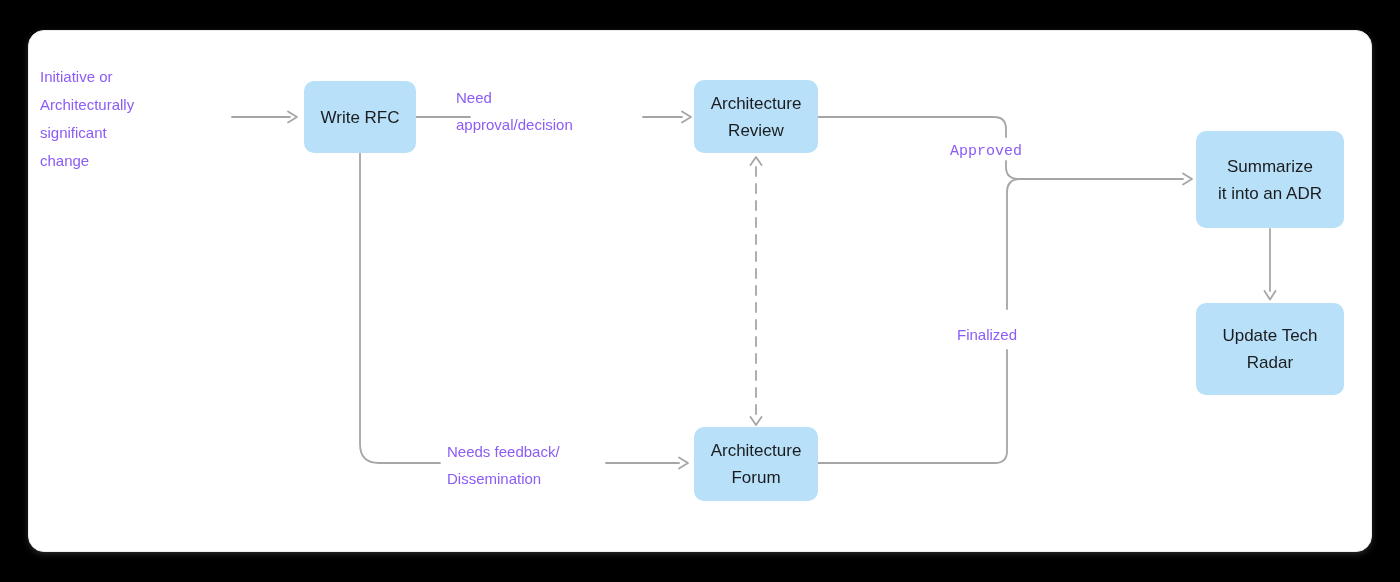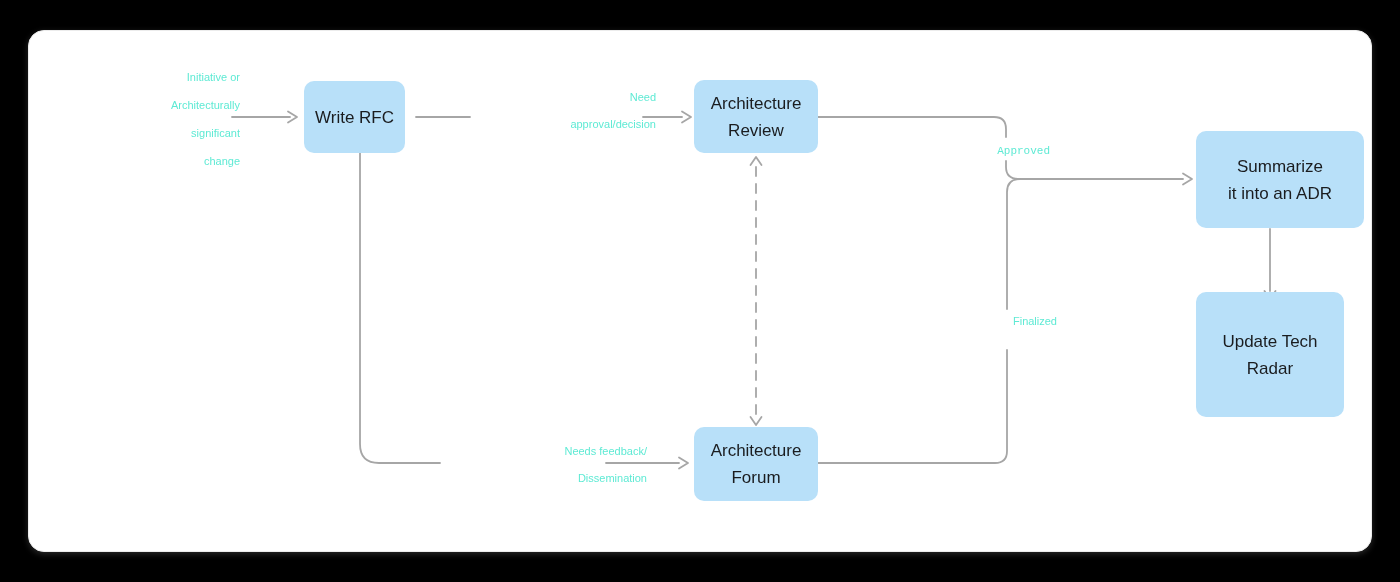--- a/index.html
+++ b/index.html
@@ -40,36 +40,36 @@
     align-items: center;
     justify-content: center;
     text-align: center;
     color: #1a1c1f;
     font-size: 17px;
     line-height: 27px;
     white-space: pre-line;
   }
   .flow-label {
     position: absolute;
-    text-align: right;
-    color: #5eead4;
-    font-size: 11px;
+    text-align: left;
+    color: #8b5cf6;
+    font-size: 15px;
     line-height: 27px;
     white-space: pre-line;
   }
-  #node-write-rfc        { left: 304px;  top: 81px;  width: 101px; height: 72px; }
+  #node-write-rfc        { left: 304px;  top: 81px;  width: 112px; height: 72px; }
   #node-arch-review      { left: 694px;  top: 80px;  width: 124px; height: 73px; }
   #node-arch-forum       { left: 694px;  top: 427px; width: 124px; height: 74px; }
-  #node-summarize-adr    { left: 1196px; top: 131px; width: 168px; height: 97px; }
-  #node-update-tech      { left: 1196px; top: 292px; width: 148px; height: 125px; }
+  #node-summarize-adr    { left: 1196px; top: 131px; width: 148px; height: 97px; }
+  #node-update-tech      { left: 1196px; top: 303px; width: 148px; height: 92px; }
   #label-start           { left: 40px;  top: 63px;  width: 200px; line-height: 28px; }
   #label-need-approval   { left: 456px; top: 84px;  width: 200px; }
   #label-needs-feedback  { left: 447px; top: 438px; width: 200px; }
   #label-approved        { left: 950px; top: 138px; width: 100px; font-family: Liberation Mono, monospace; }
-  #label-finalized       { left: 957px; top: 308px; width: 100px; }
+  #label-finalized       { left: 957px; top: 321px; width: 100px; }
 </style>
 </head>
 <body>
 
 <div class="card"></div>
 
 <svg class="connectors" viewBox="0 0 1400 582" xmlns="http://www.w3.org/2000/svg">
 
   <path d="M 232 117 H 290"></path>
   <path d="M 288 111.5 L 297 117 L 288 122.5"></path>

